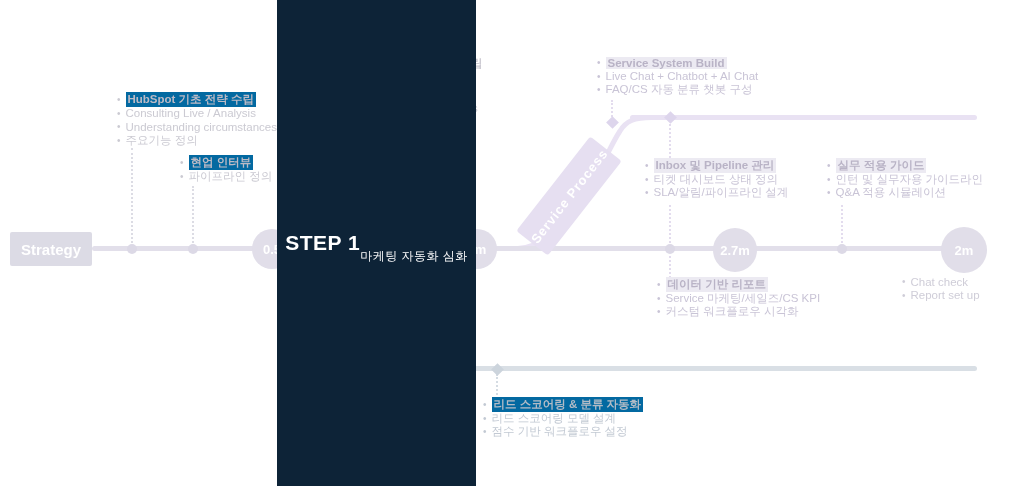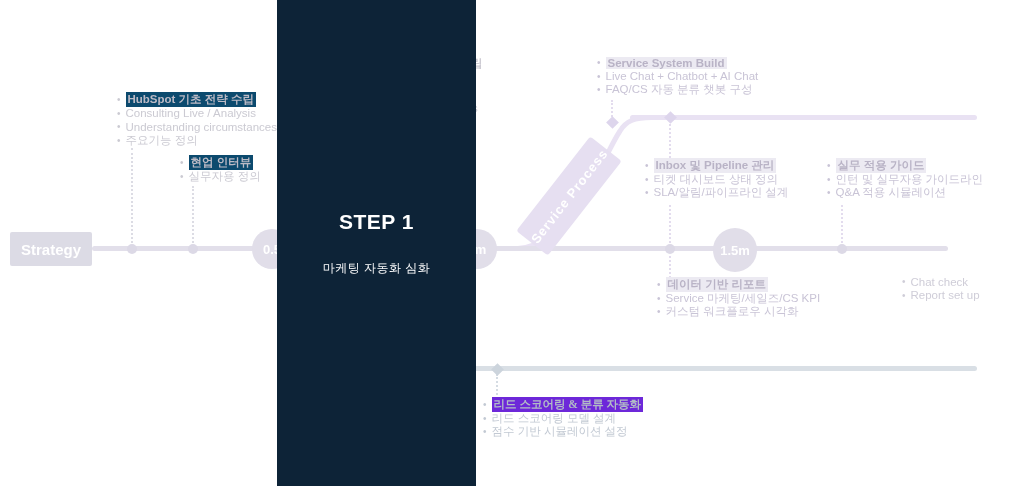--- a/index.html
+++ b/index.html
@@ -31,35 +31,35 @@
             justify-content:center;border-radius:2px;z-index:3;}
 
   
   .ribbon{position:absolute;left:509px;top:176px;width:120px;height:40px;background:#e6dff1;
           border-radius:3px;transform:rotate(-52deg);display:flex;align-items:center;
           justify-content:center;color:#ffffff;font-weight:bold;font-size:13px;
           letter-spacing:1px;z-index:2;white-space:nowrap;}
 
   
   .panel{position:absolute;left:277px;top:0;width:199px;height:486px;background:#0d2337;
-         z-index:10;display:flex;flex-direction:column;align-items:center;justify-content:center;}
+         z-index:10;display:flex;flex-direction:row;align-items:center;justify-content:center;}
   .panel .step{color:#ffffff;font-weight:bold;font-size:21px;letter-spacing:0.5px;}
   .panel .sub{color:#fdfdfe;font-size:12px;margin-top:26px;letter-spacing:0.5px;}
 
   
   .tblock{position:absolute;z-index:2;white-space:nowrap;}
   .tline{display:flex;align-items:center;height:13.5px;font-size:11.5px;}
   .bullet{margin-right:5px;font-size:10px;}
   .hl{font-weight:bold;padding:0 2px;}
   .tone-left .tline{color:#cbcad2;}
-  .tone-left .hl{color:#bcbac5;background:#0c4a6e;}
+  .tone-left .hl{color:#bcbac5;background:#0369a1;}
   .tone-purple .tline{color:#c9c4d6;}
   .tone-purple .hl{color:#b9b3c6;background:#eceaf2;}
   .tone-blue .tline{color:#c2c9d3;}
-  .tone-blue .hl{color:#b2bbc6;background:#6d28d9;font-family:Liberation Serif, serif;}
+  .tone-blue .hl{color:#b2bbc6;background:#0369a1;}
   .tone-final .tline{color:#cfcdd8;}
 
   
   .frag{position:absolute;z-index:2;font-size:11.5px;color:#c9c7d0;font-weight:bold;}
 </style>
 </head>
 <body>
 
 <div class="stage">
 
@@ -93,21 +93,24 @@
     <span>Strategy</span>
   </div>
 
   <div class="ms" style="left:252px;top:229px;width:40px;height:40px;">
     <span>0.5</span>
   </div>
   <div class="ms" style="left:457px;top:229px;width:40px;height:40px;text-align:right;">
     <span>1m</span>
   </div>
   <div class="ms" style="left:713px;top:228px;width:44px;height:44px;">
-    <span>1.5m</span>
+    <span>2.7m</span>
+  </div>
+  <div class="ms" style="left:941px;top:227px;width:46px;height:46px;">
+    <span>2m</span>
   </div>
 
   <div class="ribbon">
     <span>Service Process</span>
   </div>
 
   <div class="frag" style="left:471px;top:56px;">립</div>
   <div class="frag" style="left:472px;top:102px;font-weight:normal;">s</div>
 
   <div class="tblock tone-left" style="left:117px;top:93px;">
@@ -129,21 +132,21 @@
       </div>
   </div>
 
   <div class="tblock tone-left" style="left:180px;top:156px;">
     <div class="tline">
         <span class="bullet">•</span>
         <span class="hl">현업 인터뷰</span>
       </div>
     <div class="tline">
         <span class="bullet">•</span>
-        <span>실무자용 정의</span>
+        <span>파이프라인 정의</span>
       </div>
   </div>
 
   <div class="tblock tone-purple" style="left:597px;top:56px;">
     <div class="tline">
         <span class="bullet">•</span>
         <span class="hl">Service System Build</span>
       </div>
     <div class="tline">
         <span class="bullet">•</span>
@@ -215,21 +218,21 @@
     <div class="tline">
         <span class="bullet">•</span>
         <span class="hl">리드 스코어링 &amp; 분류 자동화</span>
       </div>
     <div class="tline">
         <span class="bullet">•</span>
         <span>리드 스코어링 모델 설계</span>
       </div>
     <div class="tline">
         <span class="bullet">•</span>
-        <span>점수 기반 시뮬레이션 설정</span>
+        <span>점수 기반 워크플로우 설정</span>
       </div>
   </div>
 
   <div class="panel">
     <div class="step">STEP 1</div>
     <div class="sub">마케팅 자동화 심화</div>
   </div>
 
 </div>
 

